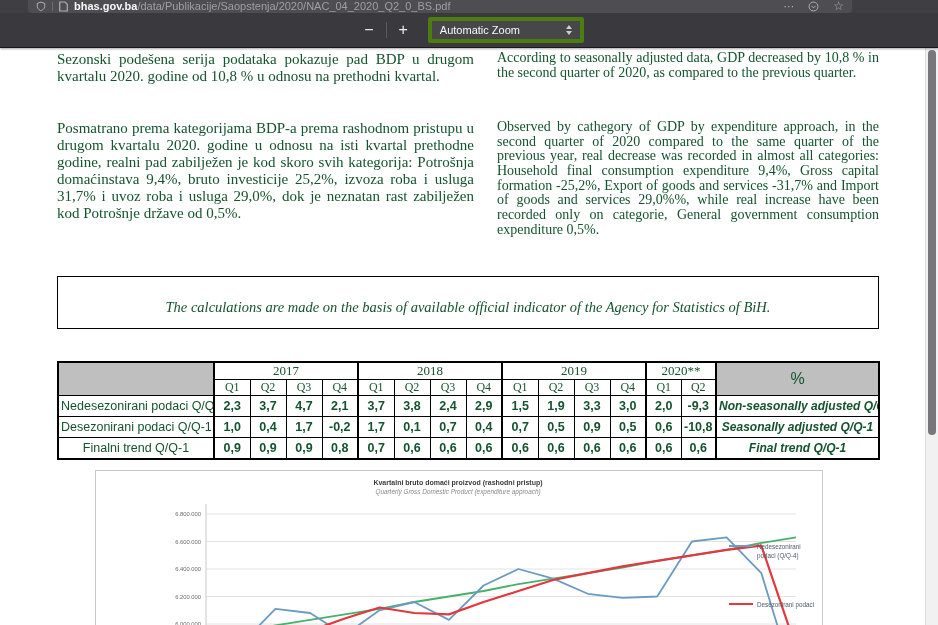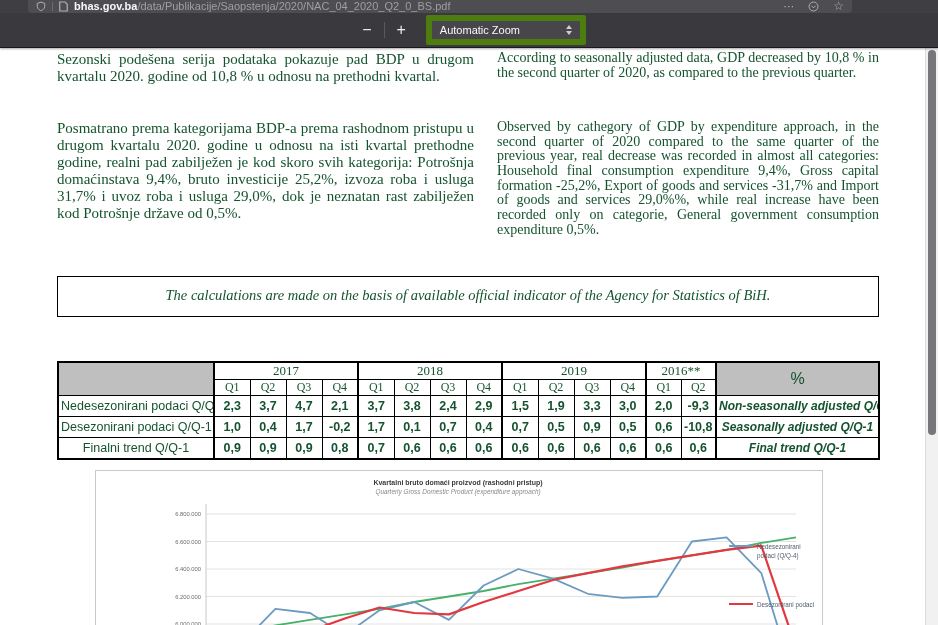--- a/index.html
+++ b/index.html
@@ -16,42 +16,42 @@
   .url-path{color:#9e9ea3;}
   .chrome-ico{color:#b1b1b3;font-size:11px;line-height:13px;margin-left:14px;}
   .chrome-ico svg{display:block;}
 
   
   .pdf-toolbar{position:absolute;top:13px;left:0;width:938px;height:34px;background:#3a3a3e;
                border-bottom:1px solid #18181b;box-shadow:0 1px 2px rgba(0,0,0,.35);
                display:flex;align-items:center;justify-content:center;z-index:4;}
   .tb-btn{color:#ededf0;font-size:16px;line-height:16px;padding:4px 10px;cursor:default;user-select:none;}
   .tb-sep{width:1px;height:16px;background:#5a5a5e;margin:0 2px;}
-  .zoom-select{margin-left:10px;background:#47474b;border:6px solid #4d7c0f;border-radius:2px;
+  .zoom-select{margin-left:10px;background:#47474b;border:4px solid #4d7c0f;border-radius:2px;
                color:#f9f9fa;font-size:11px;display:flex;align-items:center;
                padding:3px 8px;width:132px;justify-content:space-between;gap:12px;}
   .sel-arrows{display:flex;flex-direction:column;gap:2px;margin-left:8px;}
   .sel-arrows i{display:block;width:0;height:0;border-left:3.5px solid transparent;border-right:3.5px solid transparent;}
   .sel-arrows .up{border-bottom:4px solid #cfcfd3;}
   .sel-arrows .dn{border-top:4px solid #cfcfd3;}
 
   
   .page{position:absolute;top:47px;left:0;width:938px;height:608px;background:#fff;color:#14532d;overflow:hidden;}
   .para{position:absolute;text-align:justify;}
   .para.bs{font-family:"Liberation Serif",serif;font-size:15px;line-height:1.13;}
   .para.en{font-family:"Liberation Serif",serif;font-size:14px;line-height:1.05;}
   .p1bs{left:57px;top:4px;width:417px;}
   .p1en{left:497px;top:4px;width:382px;}
   .p2bs{left:57px;top:73px;width:417px;}
   .p2en{left:497px;top:73px;width:382px;}
 
   .notice-box{position:absolute;left:57px;top:229px;width:804px;border:1.5px solid #000;
               padding:10px 8px 12px 8px;text-align:center;font-family:"Liberation Serif",serif;}
   .notice-bs{font-weight:bold;font-size:15px;}
-  .notice-en{font-style:italic;font-size:14.5px;}
+  .notice-en{font-style:italic;font-size:14.5px;margin-top:12px;}
 
   
   table.gdp{position:absolute;left:57px;top:314px;width:821px;border-collapse:collapse;
             border:2px solid #000;table-layout:fixed;}
   table.gdp td{border:1px solid #000;text-align:center;padding:0 2px;overflow:hidden;white-space:nowrap;}
   td.hdr-year{font-family:"Liberation Serif",serif;font-size:13px;height:16px;}
   td.hdr-q{font-family:"Liberation Serif",serif;font-size:12px;height:15px;}
   td.gray{background:#bfbfbf;}
   td.rowlbl{text-align:left;font-size:12.5px;padding-left:4px;}
   td.val{font-size:12.5px;font-weight:600;height:20px;}
@@ -139,21 +139,21 @@
         <col style="width:35px">
           <col style="width:35px">
         <col style="width:163px">
       </colgroup>
       <tbody>
           <tr>
         <td class="gray" rowspan="2"></td>
         <td class="hdr-year thick-l" colspan="4">2017</td>
         <td class="hdr-year thick-l" colspan="4">2018</td>
         <td class="hdr-year thick-l" colspan="4">2019</td>
-        <td class="hdr-year thick-l" colspan="2">2016**</td>
+        <td class="hdr-year thick-l" colspan="2">2020**</td>
         <td class="gray thick-l" rowspan="2">%</td>
       </tr>
       <tr>
         <td class="hdr-q thick-l">Q1</td>
         <td class="hdr-q">Q2</td>
         <td class="hdr-q">Q3</td>
         <td class="hdr-q">Q4</td>
         <td class="hdr-q thick-l">Q1</td>
         <td class="hdr-q">Q2</td>
         <td class="hdr-q">Q3</td>

